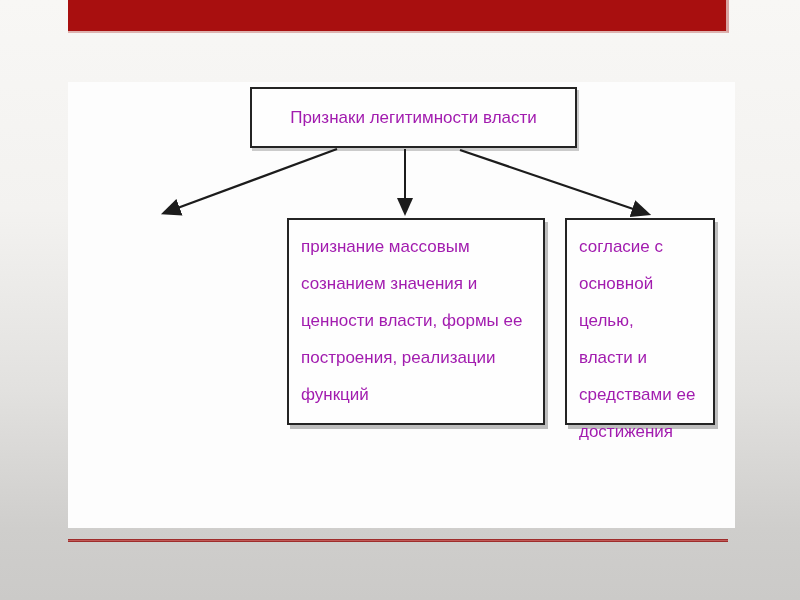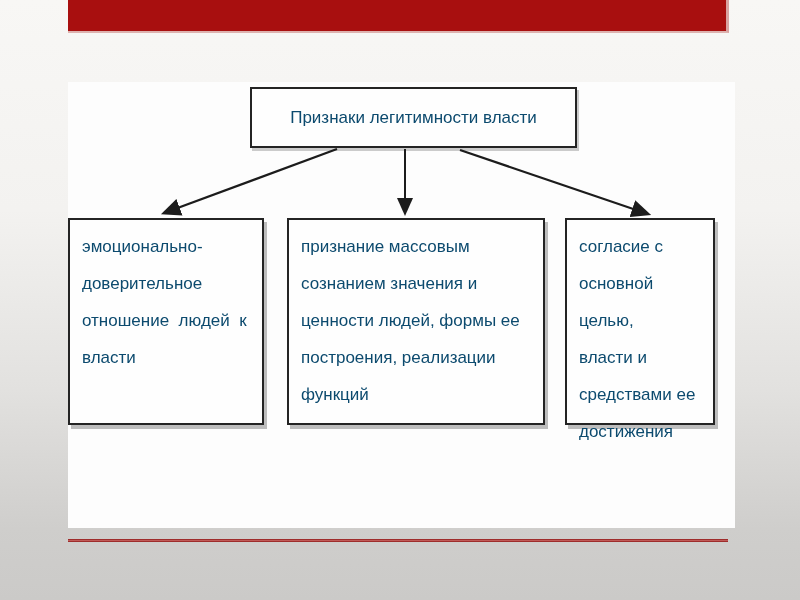--- a/index.html
+++ b/index.html
@@ -33,21 +33,21 @@
     top: 82px;
     width: 667px;
     height: 446px;
     background: #fdfdfd;
   }
   .box {
     position: absolute;
     background: #fefefe;
     border: 2px solid #242424;
     box-sizing: border-box;
-    color: #0c4a6e;
+    color: #a21caf;
     box-shadow: 3px 4px 0 rgba(110,110,110,0.45);
   }
   .root-box {
     left: 182px;
     top: 5px;
     width: 327px;
     height: 61px;
     display: flex;
     align-items: center;
     justify-content: center;
@@ -99,28 +99,24 @@
       <defs>
         <marker id="ah" markerWidth="9" markerHeight="8" refX="7.5" refY="4" orient="auto">
           <path d="M0,0 L9,4 L0,8 z" fill="#1c1c1c"></path>
         </marker>
       </defs>
       <line x1="269" y1="67" x2="96" y2="131" stroke="#1c1c1c" stroke-width="2.2" marker-end="url(#ah)"></line>
       <line x1="337" y1="67" x2="337" y2="131" stroke="#1c1c1c" stroke-width="2" marker-end="url(#ah)"></line>
       <line x1="392" y1="68" x2="580" y2="132" stroke="#1c1c1c" stroke-width="2.2" marker-end="url(#ah)"></line>
     </svg>
 
-    <div class="box child-box left">эмоционально-
-доверительное
-отношение  людей  к
-власти</div>
 
     <div class="box child-box middle">признание массовым
 сознанием значения и
-ценности людей, формы ее
+ценности власти, формы ее
 построения, реализации
 функций</div>
 
     <div class="box child-box right">согласие с
 основной целью,
 власти и
 средствами ее
 достижения</div>
 
   </div>

